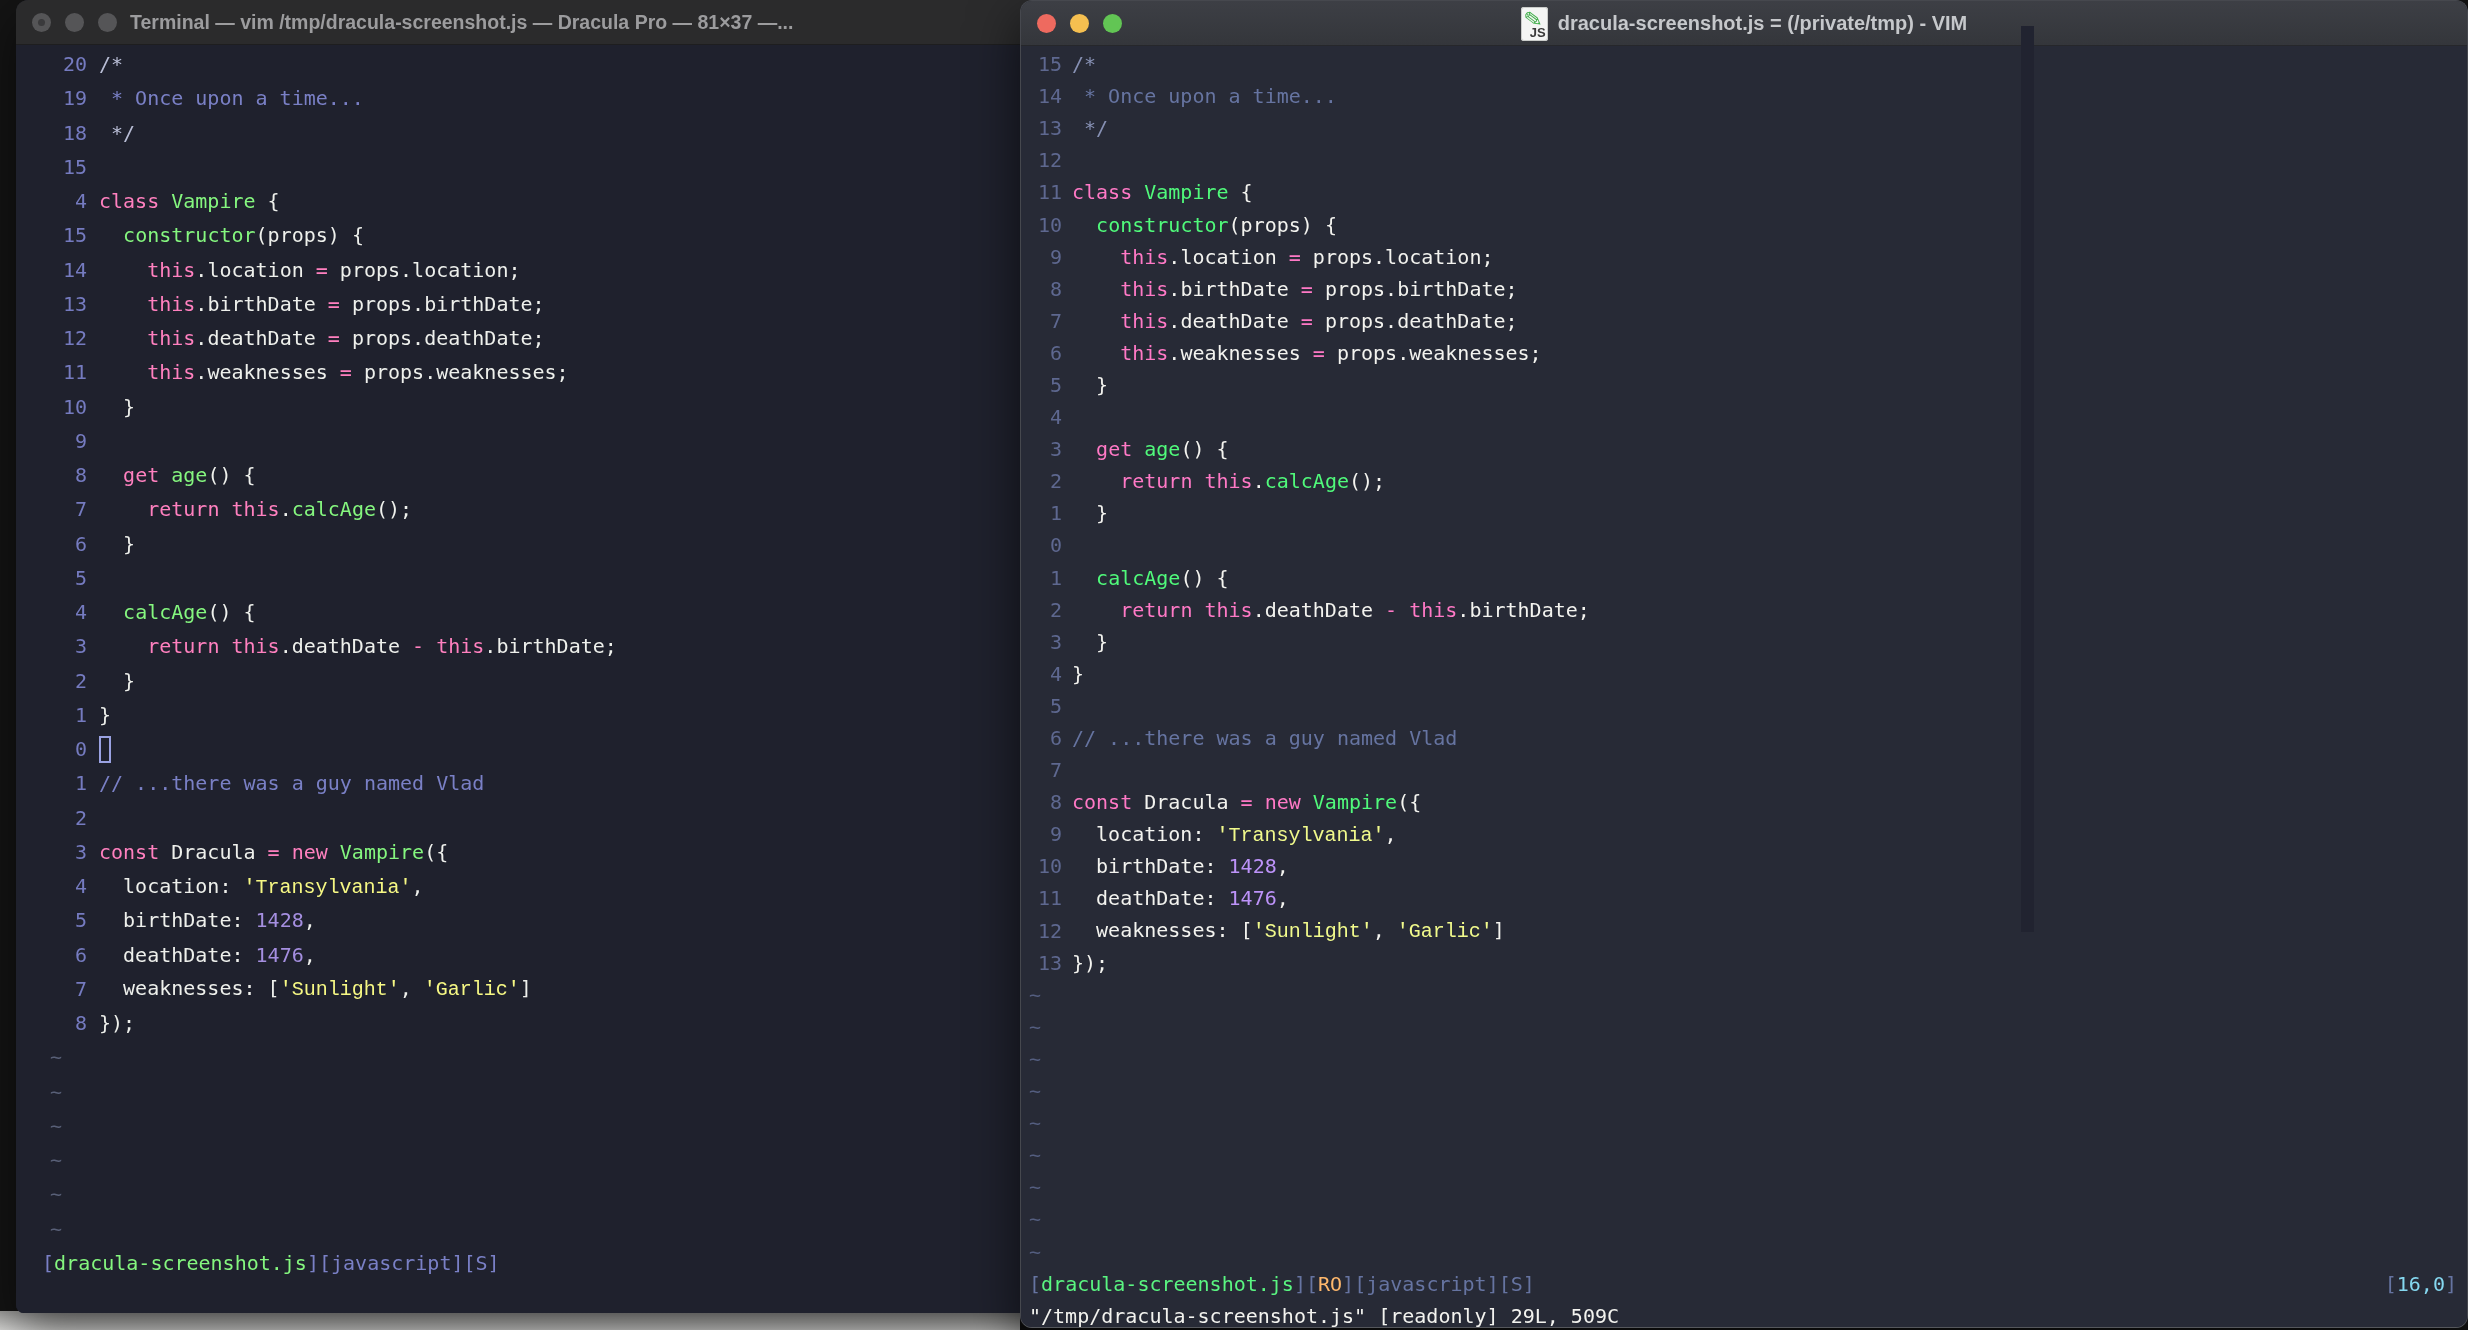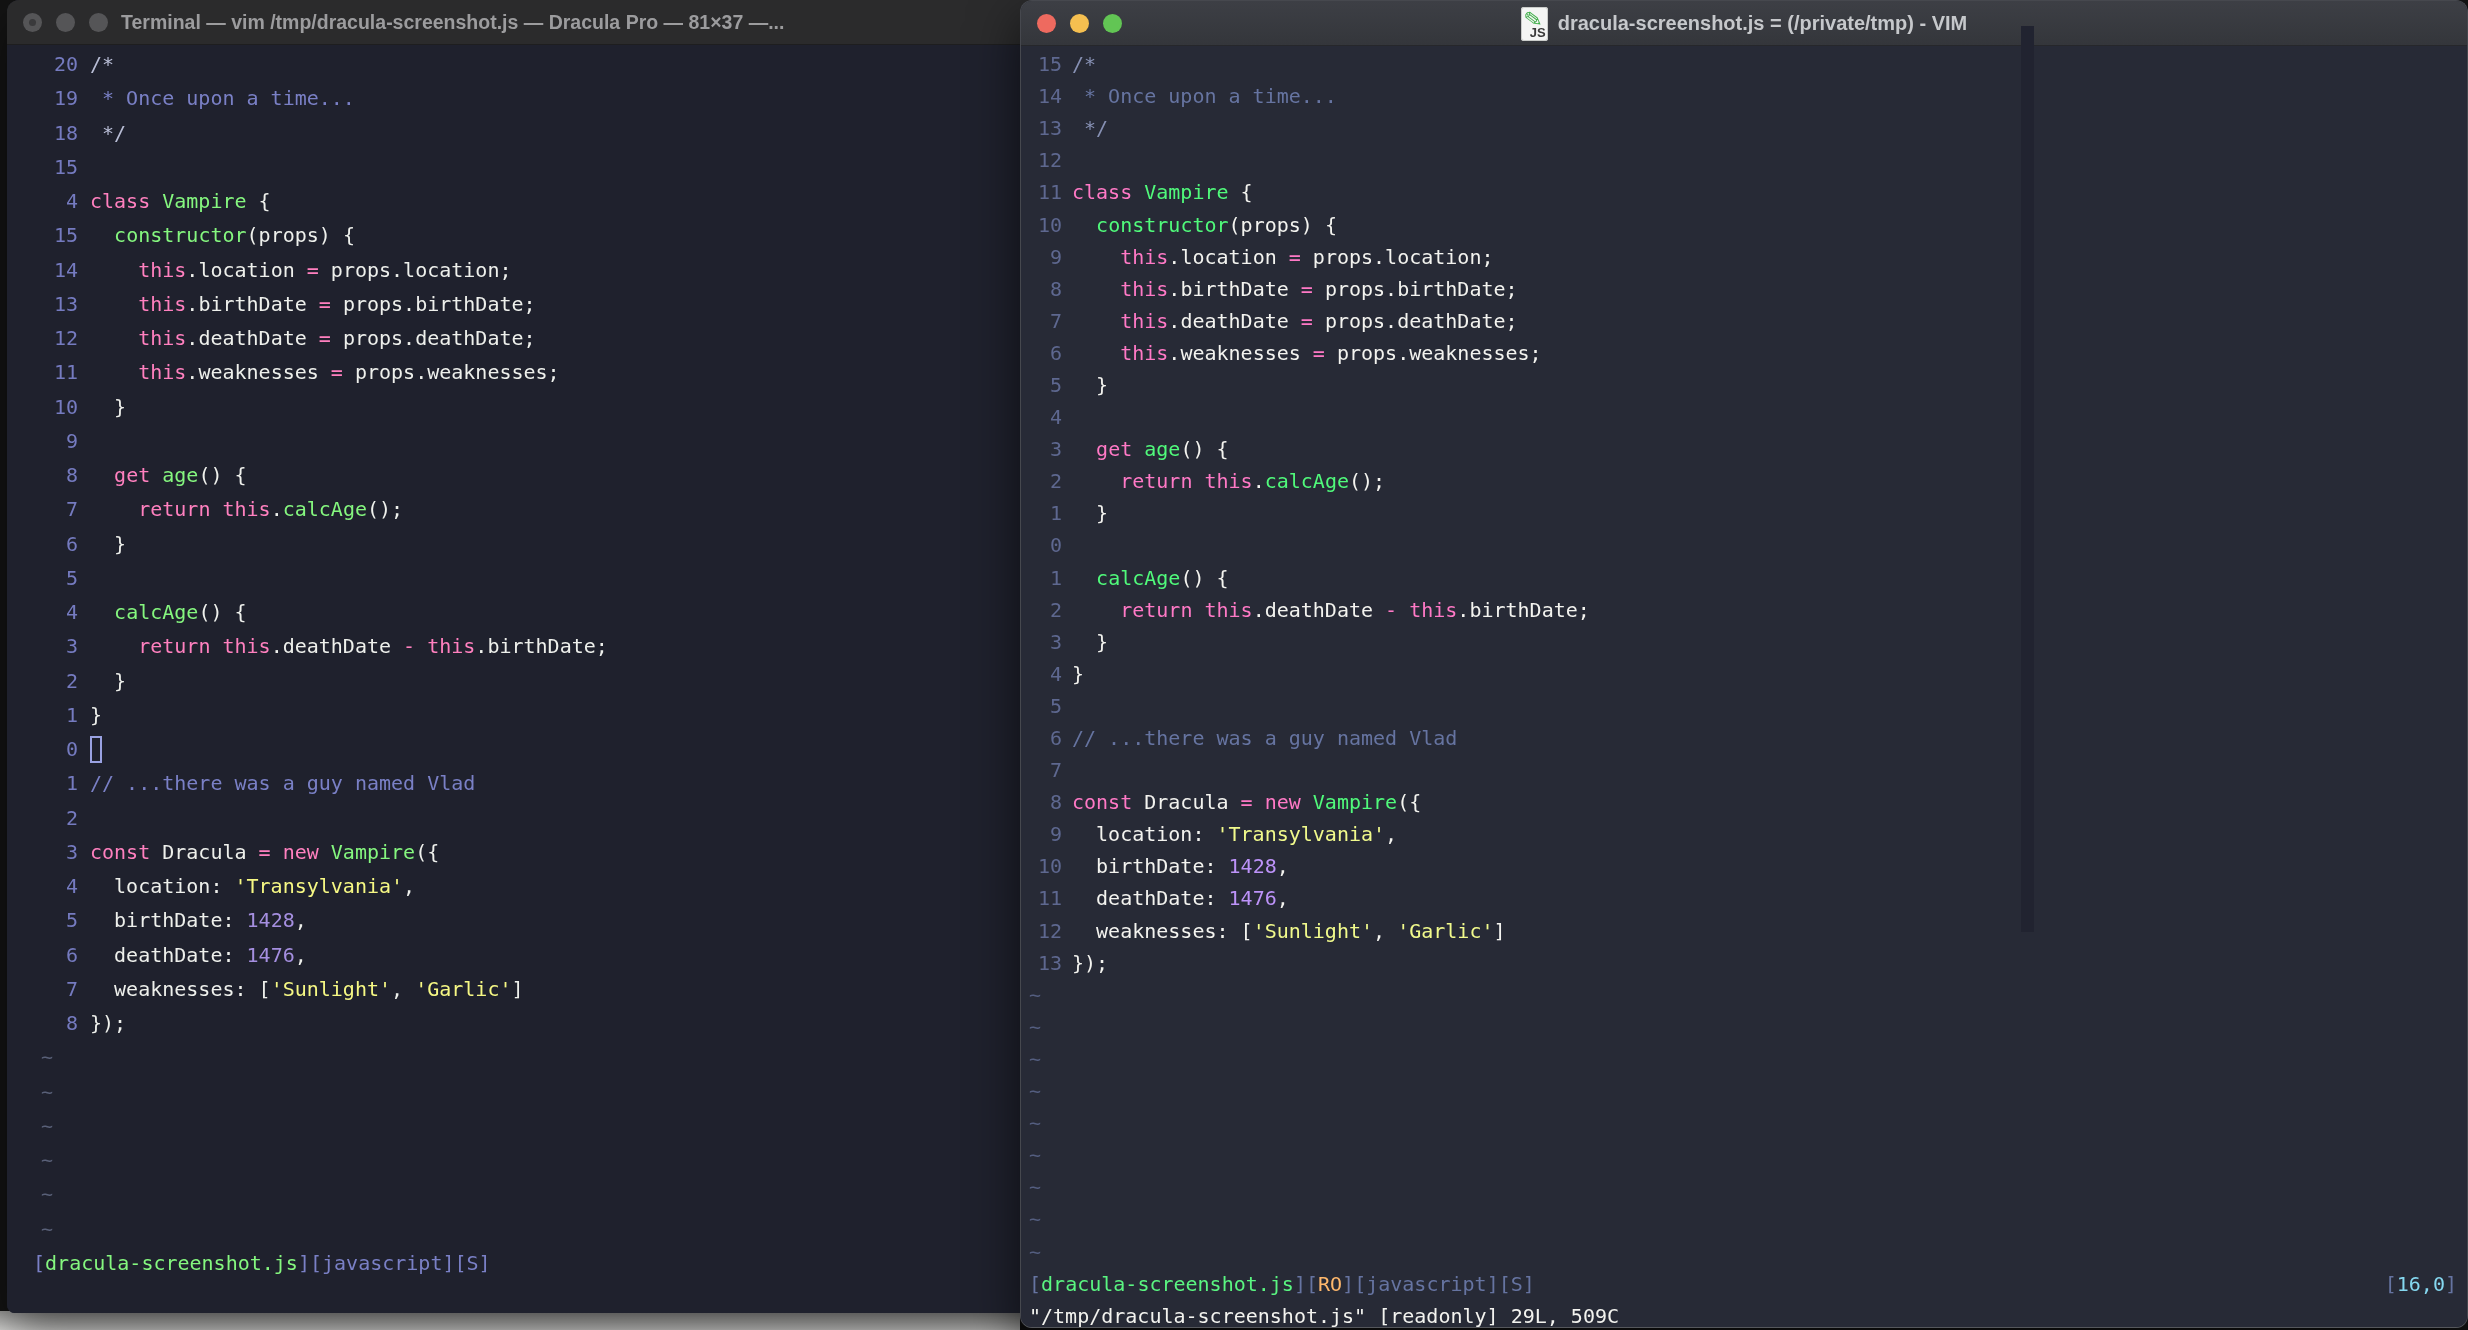--- a/index.html
+++ b/index.html
@@ -4,21 +4,21 @@
 <style>
   * { margin:0; padding:0; box-sizing:border-box; }
   html,body { width:2468px; height:1330px; overflow:hidden; background:#141414; font-family:"Liberation Sans", sans-serif; }
 
   .desktop-strip { position:absolute; left:0; top:1311px; width:1020px; height:19px;
     background:linear-gradient(#9e9e9c,#d6d6d4); }
 
   .window { position:absolute; overflow:hidden; }
 
   
-  #left-window { left:7px; top:0; width:1229px; height:1313px; border-radius:12px 12px 8px 8px;
+  #left-window { left:16px; top:0; width:1229px; height:1313px; border-radius:12px 12px 8px 8px;
     background:var(--bg); box-shadow:0 18px 50px rgba(0,0,0,.55); }
   #left-titlebar { height:45px; background:#2b2b2c; border-bottom:1px solid #1e1e1f;
     display:flex; align-items:center; position:relative; }
   #left-titlebar .title { position:absolute; left:114px; top:0; line-height:45px;
     font-size:19.5px; font-weight:600; color:#9c9c9e; white-space:nowrap; }
   .lights { display:flex; gap:14px; margin-left:16px; }
   .light { width:19px; height:19px; border-radius:50%; position:relative; }
   .light.grey { background:#555557; }
   .light.grey.close::after { content:""; position:absolute; left:6px; top:6px; width:7px; height:7px; border-radius:50%; background:#3a3a3c; }
   .light.red { background:#ee6a5f; } .light.yellow { background:#f5bf50; } .light.green { background:#62c554; }
@@ -43,21 +43,21 @@
   .row { white-space:pre; display:flex; align-items:center; }
   #left-editor .row  { height:34.25px;padding-left:26px; }
   #right-editor .row { height:32.1px; }
   .ln { display:inline-block; text-align:right; color:var(--ln); flex:0 0 auto; }
   #left-editor .ln  { width:45px; }
   #right-editor .ln { width:41px; }
   .code { white-space:pre; margin-left:12px; }
   #right-editor .code { margin-left:10px; }
   .tilde { color:var(--tilde); padding-left:8px; }
   .fg{color:var(--fg);} .kw{color:var(--kw);} .fn{color:var(--fn);} .cm{color:var(--cm);margin-top:39px;}
-  .cmd{color:var(--cmd);} .str{color:var(--str);} .num{color:var(--num);}
+  .cmd{color:var(--cmd);} .str{color:var(--str);font-family:Liberation Mono, monospace;} .num{color:var(--num);}
   .br{color:var(--br);} .file{color:var(--file);} .meta{color:var(--br);} .ro{color:var(--ro);margin-top:40px;} .pos{color:var(--pos);}
   .cursor-box { display:inline-block; width:12px; height:27px; border:2px solid var(--cursor); vertical-align:middle; }
   .statusrow { display:flex; justify-content:space-between; padding-left:8px; padding-right:10px; }
   .statusrow .side { white-space:pre; }
   .cmdrow { padding-left:8px; color:var(--fg); white-space:pre; }
 
   
   #left-scrollbar { position:absolute; right:0; top:45px; bottom:0; width:32px; background:#24252b; }
   #split-button { position:absolute; right:2px; top:5px; width:28px; height:34px; background:#515357;
     border:2px solid #808286; border-radius:3px; }

